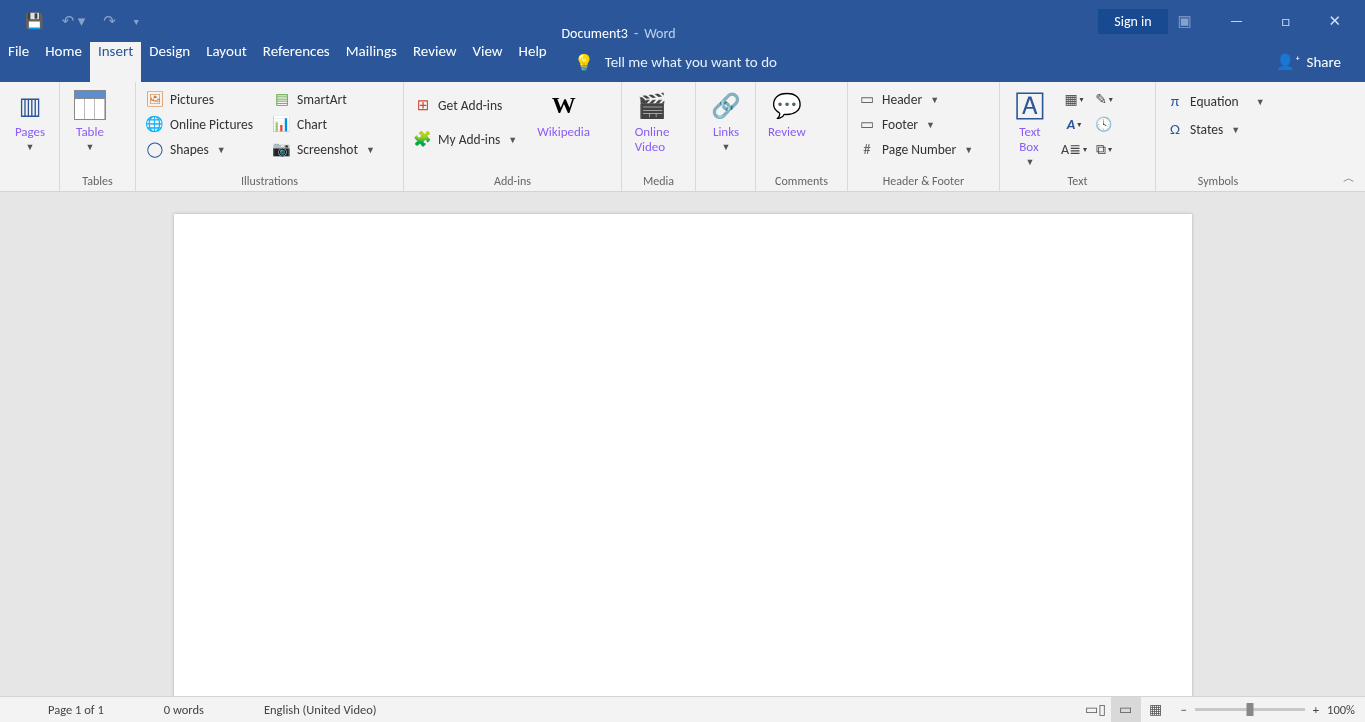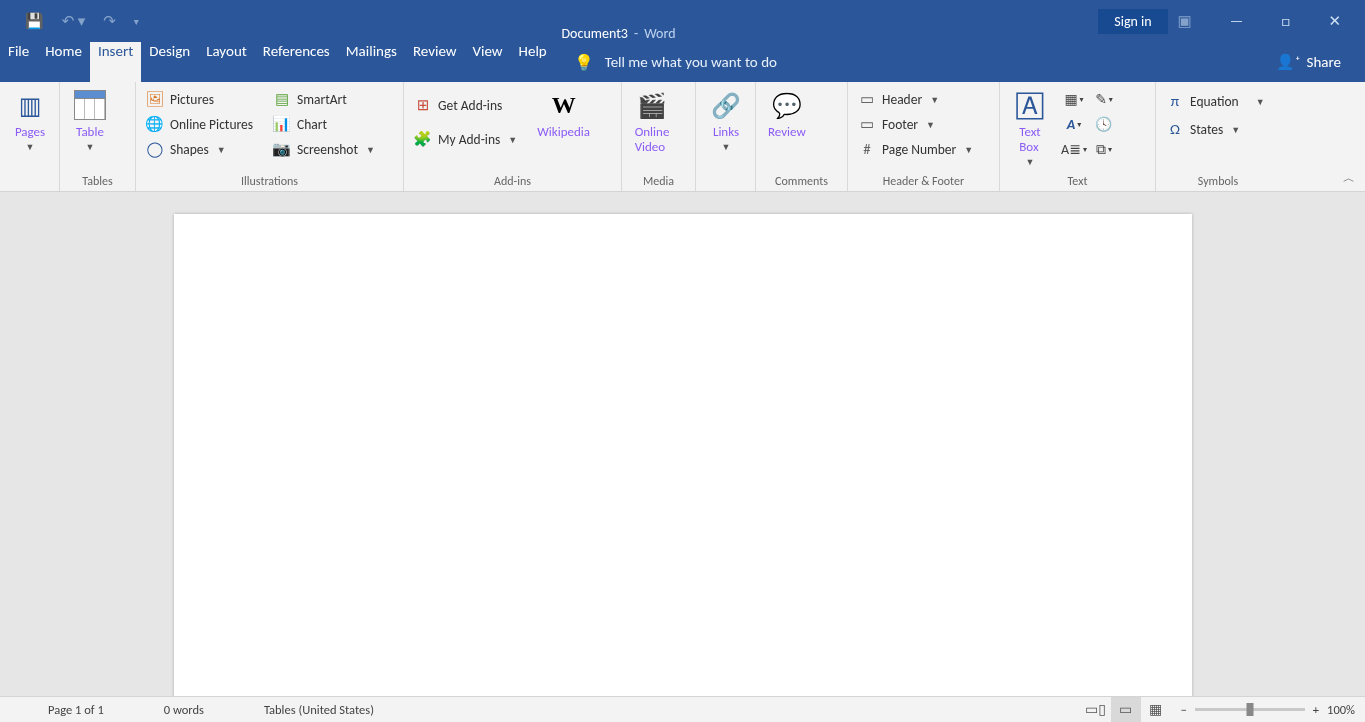--- a/index.html
+++ b/index.html
@@ -335,21 +335,21 @@
   <div class="collapse">︿</div>
 </div>
 
 <div class="canvas">
   <div class="page"></div>
 </div>
 
 <div class="status">
   <div class="seg">Page 1 of 1</div>
   <div class="seg">0 words</div>
-  <div class="seg">Tables (United States)</div>
+  <div class="seg">English (United Video)</div>
   <div class="spacer"></div>
   <div class="viewbtn">
       <span>▭▯</span>
     </div>
   <div class="viewbtn active">
       <span>▭</span>
     </div>
   <div class="viewbtn">
       <span>▦</span>
     </div>

